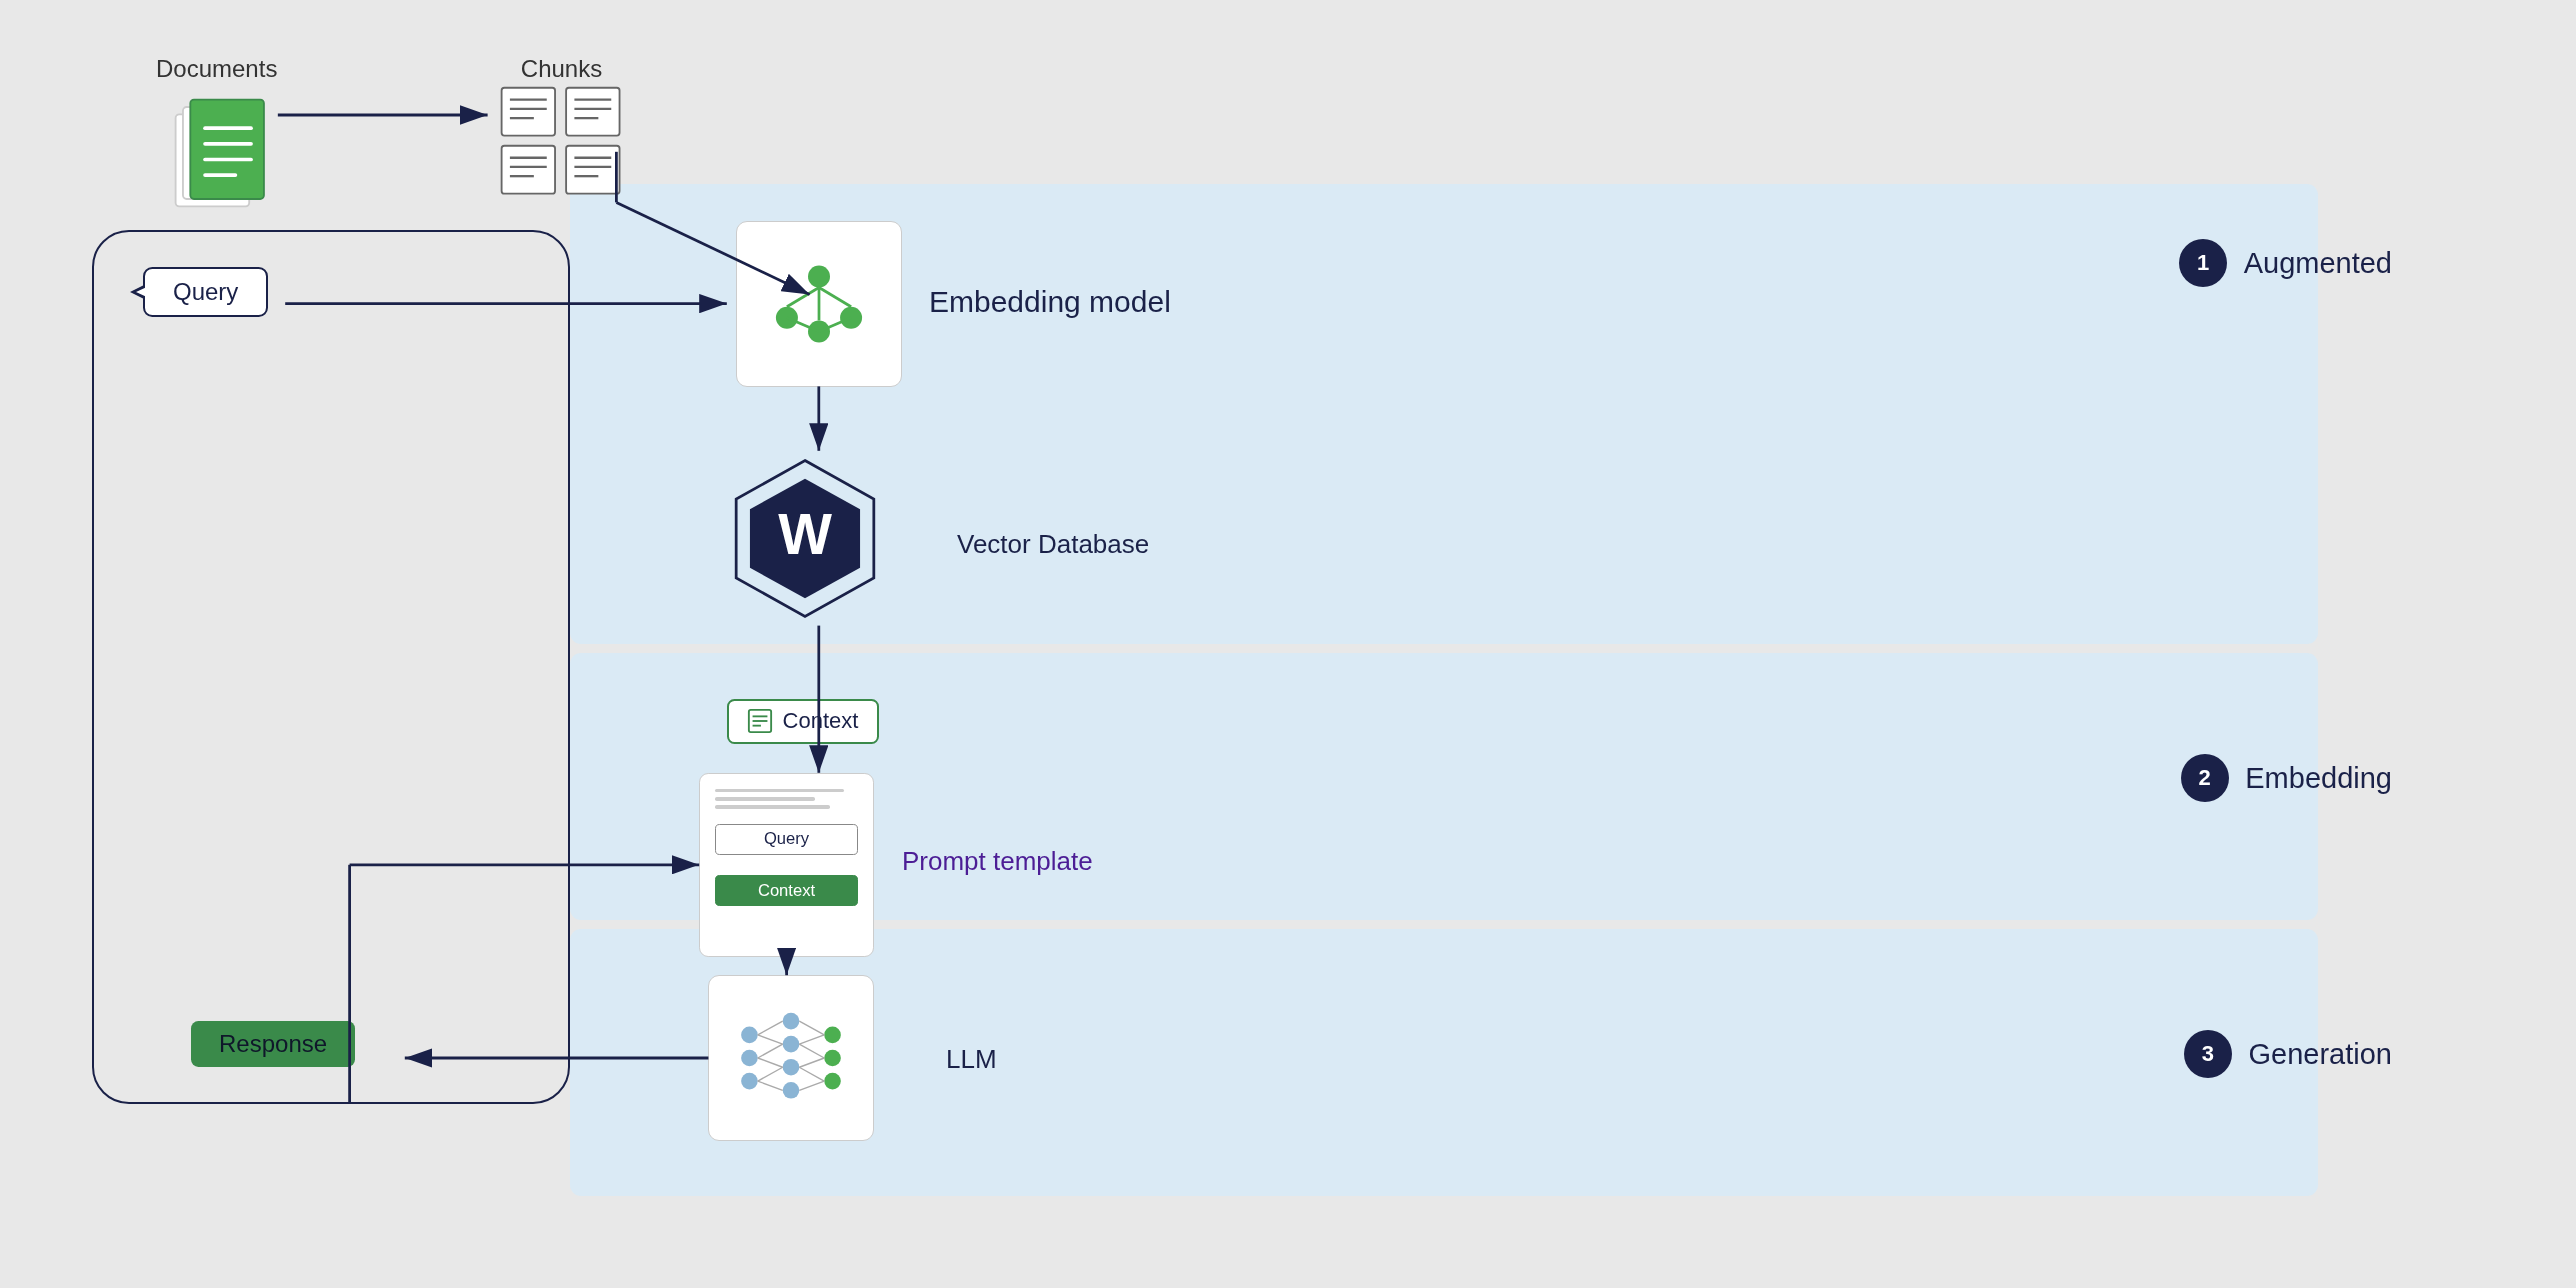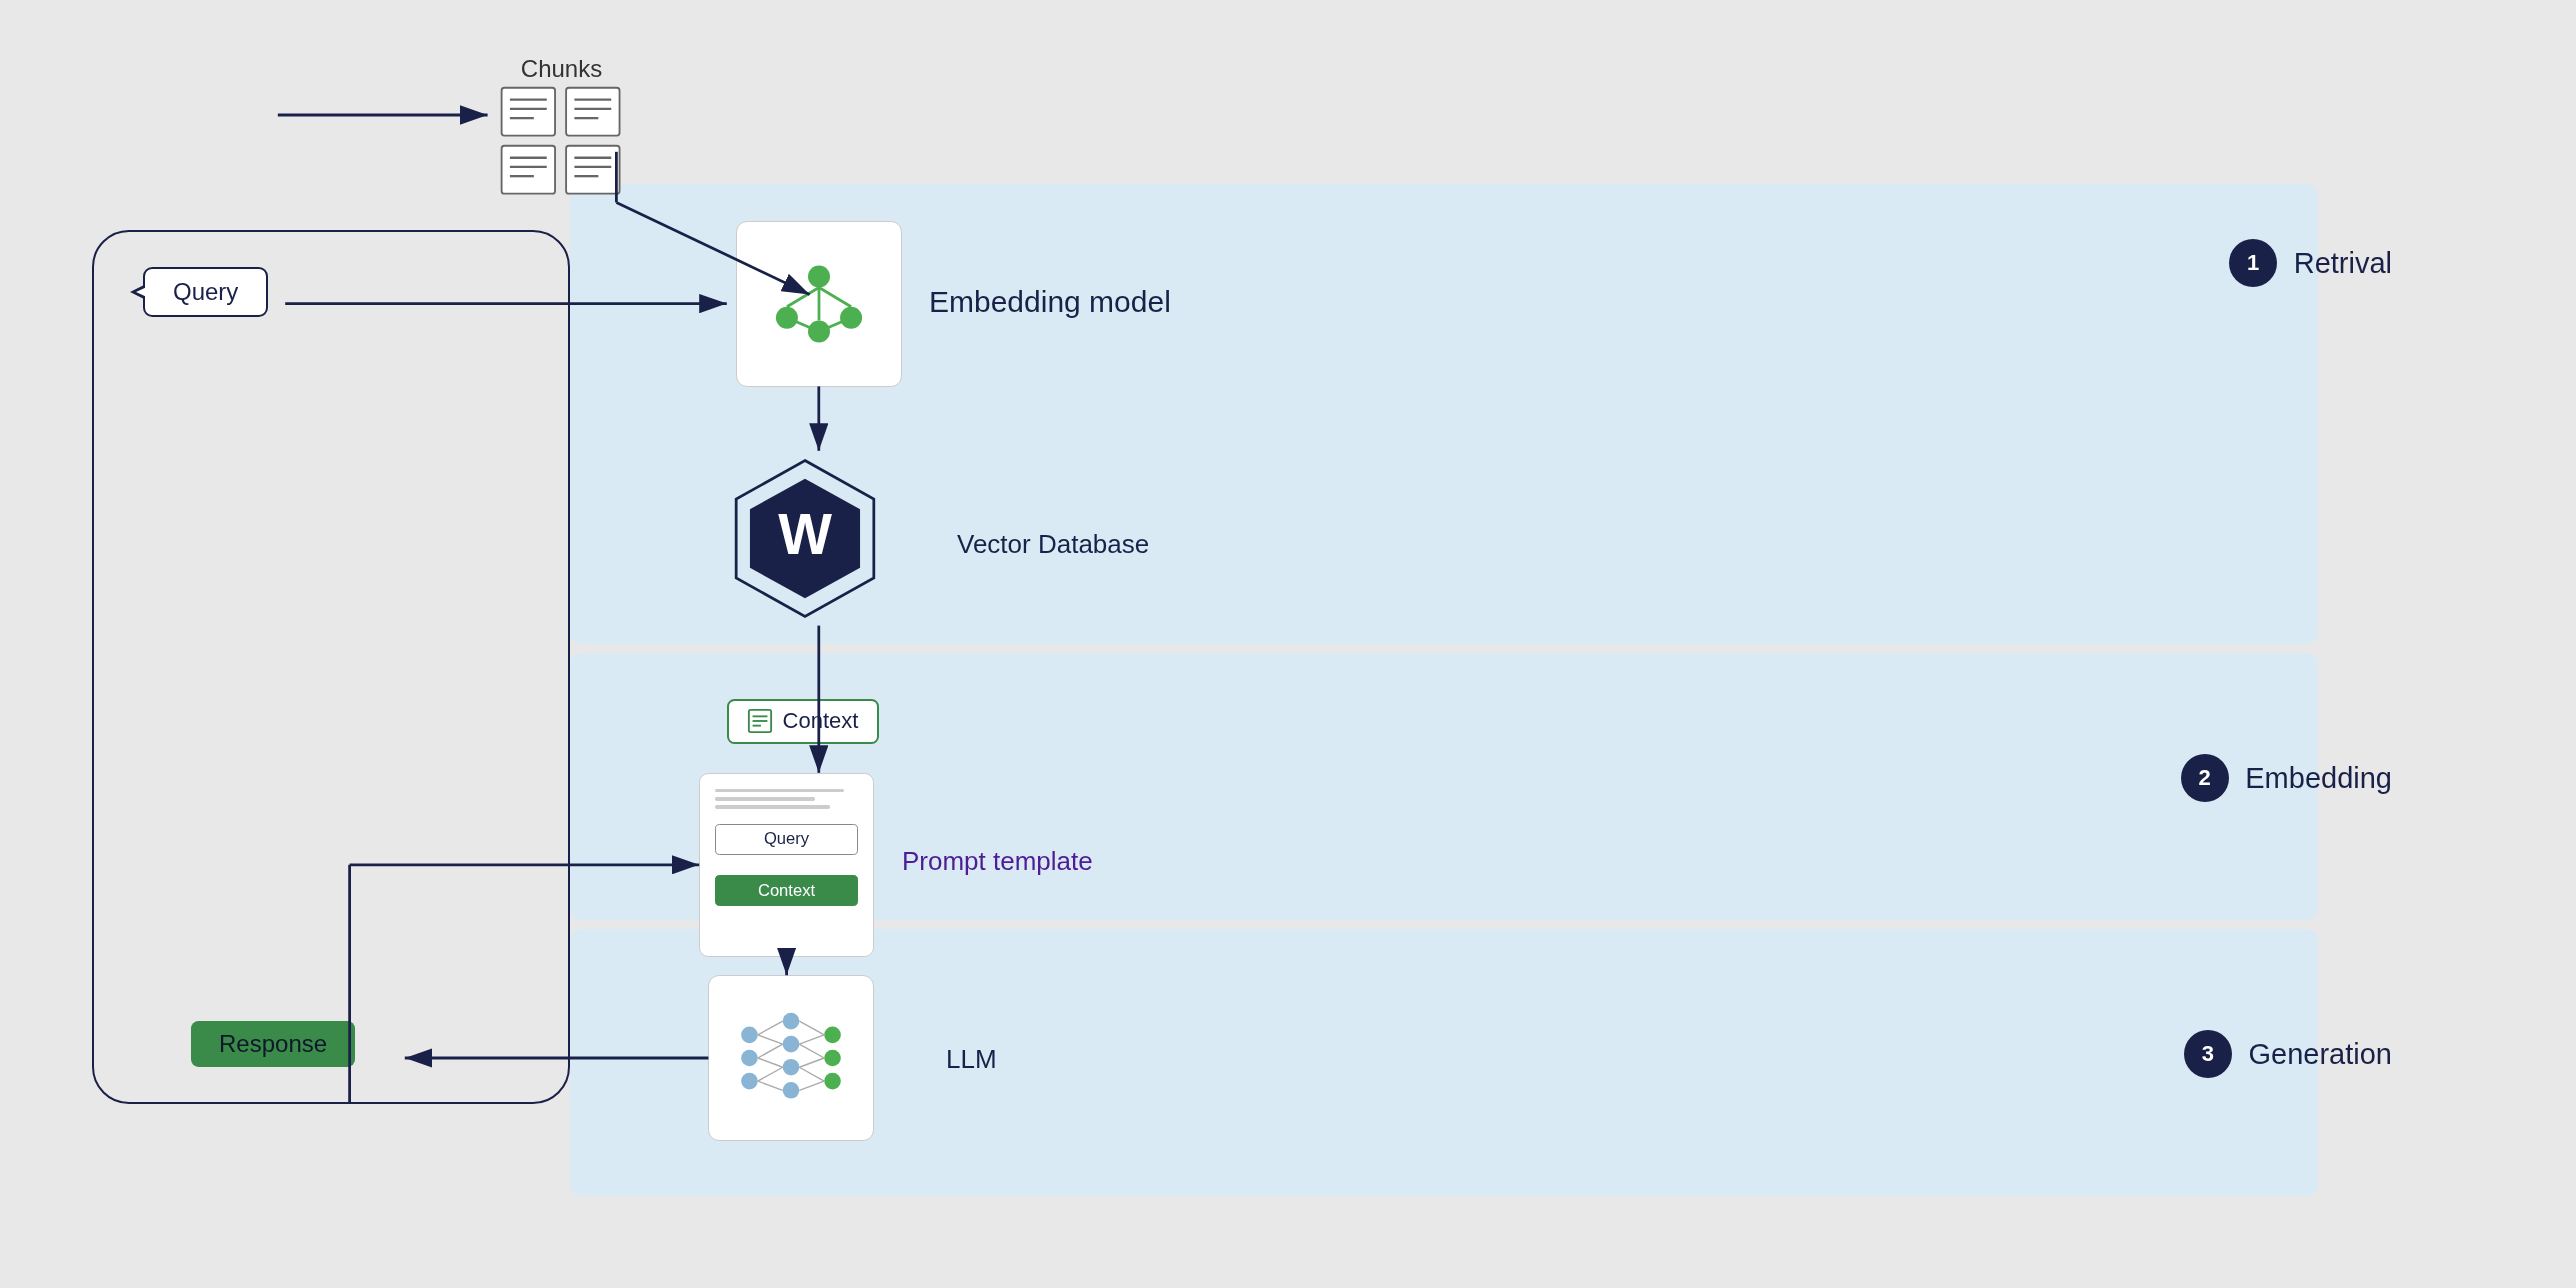--- a/index.html
+++ b/index.html
@@ -368,33 +368,49 @@
 <body>
 
 <div class="main-container">
 
   <div class="section-retrival"></div>
   <div class="section-augmented"></div>
   <div class="section-generation"></div>
 
   <div class="label-retrival">
     <div class="badge">1</div>
-    <div class="label-text">Retrival</div>
+    <div class="label-text">Augmented</div>
   </div>
 
   <div class="label-augmented">
     <div class="badge">2</div>
     <div class="label-text">Embedding</div>
   </div>
 
   <div class="label-generation">
     <div class="badge">3</div>
     <div class="label-text">Generation</div>
   </div>
 
+  <div class="documents-group">
+    <div class="documents-label">Documents</div>
+    <svg class="doc-svg" viewBox="0 0 130 150">
+
+      <rect x="20" y="20" width="80" height="100" rx="4" fill="white" stroke="#ccc" stroke-width="2"></rect>
+
+      <rect x="28" y="12" width="80" height="100" rx="4" fill="white" stroke="#ccc" stroke-width="2"></rect>
+
+      <rect x="36" y="4" width="80" height="108" rx="4" fill="#4CAF50" stroke="#3a8a4a" stroke-width="2"></rect>
+
+      <line x1="52" y1="35" x2="102" y2="35" stroke="white" stroke-width="4" stroke-linecap="round"></line>
+      <line x1="52" y1="52" x2="102" y2="52" stroke="white" stroke-width="4" stroke-linecap="round"></line>
+      <line x1="52" y1="69" x2="102" y2="69" stroke="white" stroke-width="4" stroke-linecap="round"></line>
+      <line x1="52" y1="86" x2="85" y2="86" stroke="white" stroke-width="4" stroke-linecap="round"></line>
+    </svg>
+  </div>
 
   <div class="chunks-group">
     <div class="chunks-label">Chunks</div>
     <svg class="chunk-svg" viewBox="0 0 140 130">
 
       <rect x="5" y="5" width="58" height="52" rx="3" fill="white" stroke="#666" stroke-width="2"></rect>
       <line x1="14" y1="18" x2="54" y2="18" stroke="#666" stroke-width="2.5"></line>
       <line x1="14" y1="28" x2="54" y2="28" stroke="#666" stroke-width="2.5"></line>
       <line x1="14" y1="38" x2="40" y2="38" stroke="#666" stroke-width="2.5"></line>
 

